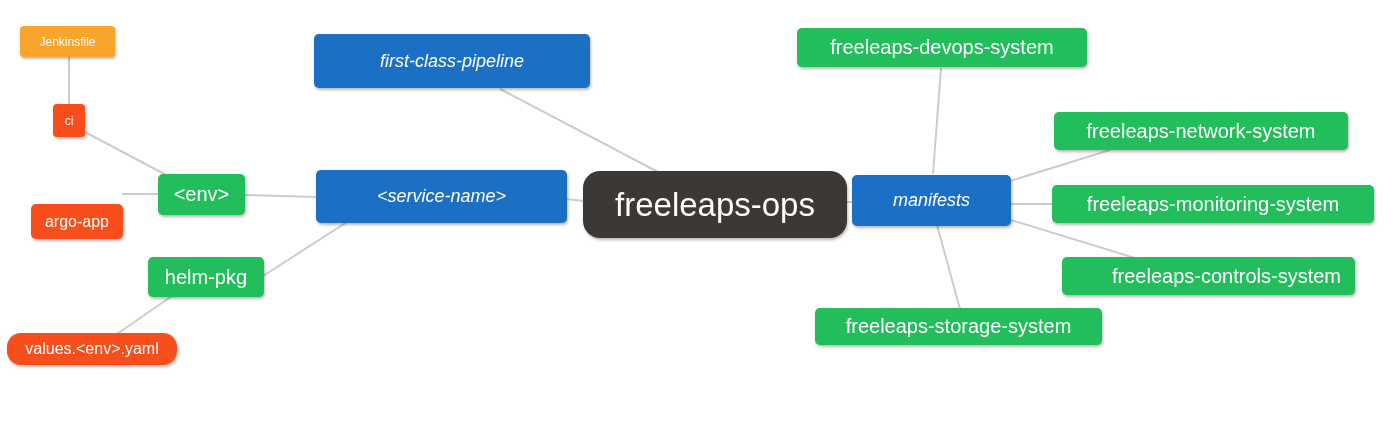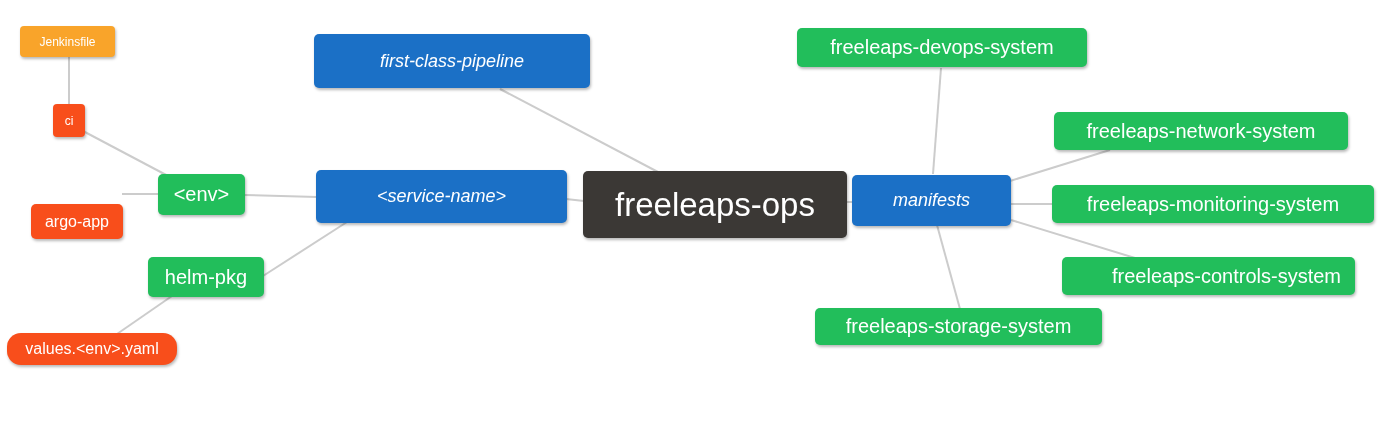--- a/index.html
+++ b/index.html
@@ -38,21 +38,21 @@
   .c-red    { background: #f84e1b; }
   .c-orange { background: #f9a42a; }
 
   .sz-xl { font-size: 33px; }
   .sz-lg { font-size: 18px; font-style: italic; }
   .sz-md { font-size: 20px; }
   .sz-sm { font-size: 16px; }
   .sz-xs { font-size: 12px; border-radius: 4px; }
 
   
-  #n-root       { left: 583px;  top: 171px; width: 264px; height: 67px; }
+  #n-root       { left: 583px;  top: 171px; width: 264px; height: 67px; border-radius: 17px; }
   #n-pipeline   { left: 314px;  top: 34px;  width: 276px; height: 54px; }
   #n-service    { left: 316px;  top: 170px; width: 251px; height: 53px; }
   #n-manifests  { left: 852px;  top: 175px; width: 159px; height: 51px; }
   #n-env        { left: 158px;  top: 174px; width: 87px;  height: 41px; }
   #n-helm       { left: 148px;  top: 257px; width: 116px; height: 40px; }
   #n-ci         { left: 53px;   top: 104px; width: 32px;  height: 33px; }
   #n-argo       { left: 31px;   top: 180px; width: 92px;  height: 35px; margin-top: 24px; }
   #n-jenkins    { left: 20px;   top: 26px;  width: 95px;  height: 31px; }
   #n-values     { left: 7px;    top: 333px; width: 170px; height: 32px; border-radius: 14px; }
   #n-devops     { left: 797px;  top: 28px;  width: 290px; height: 39px; }

